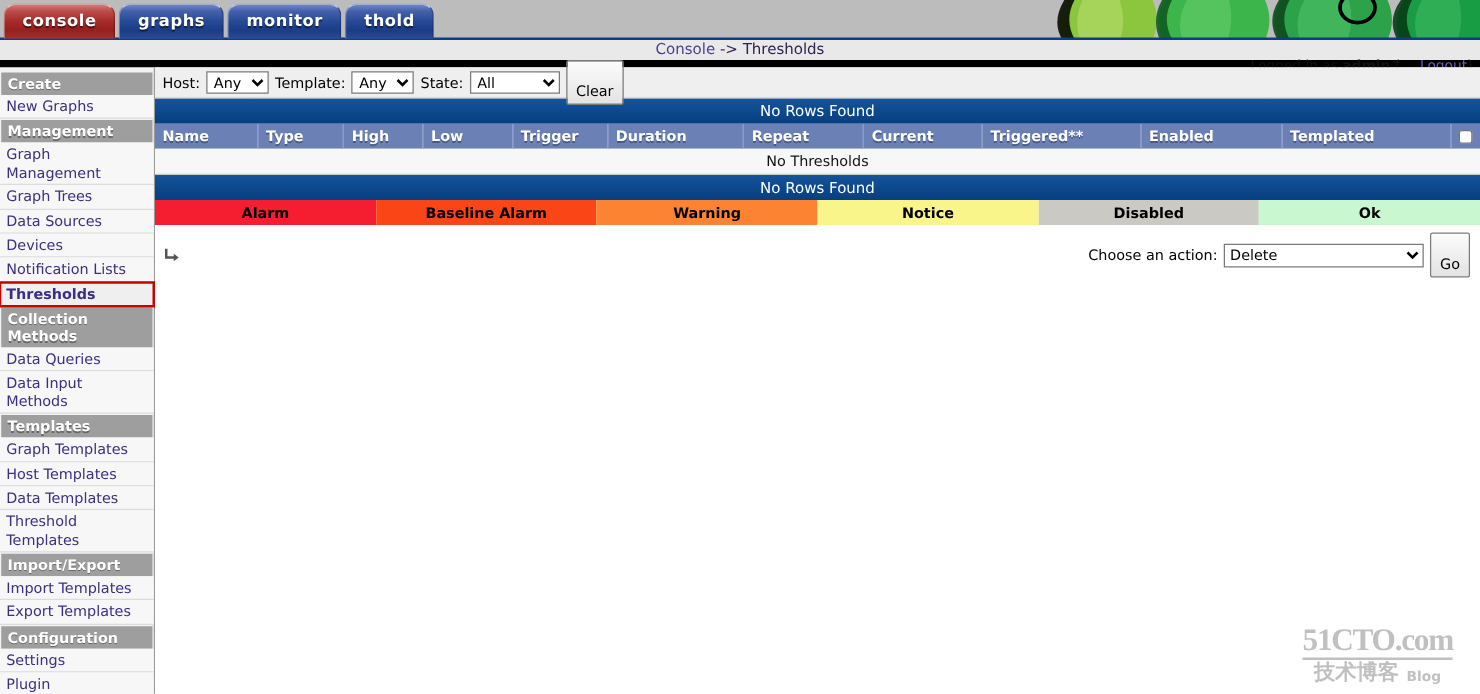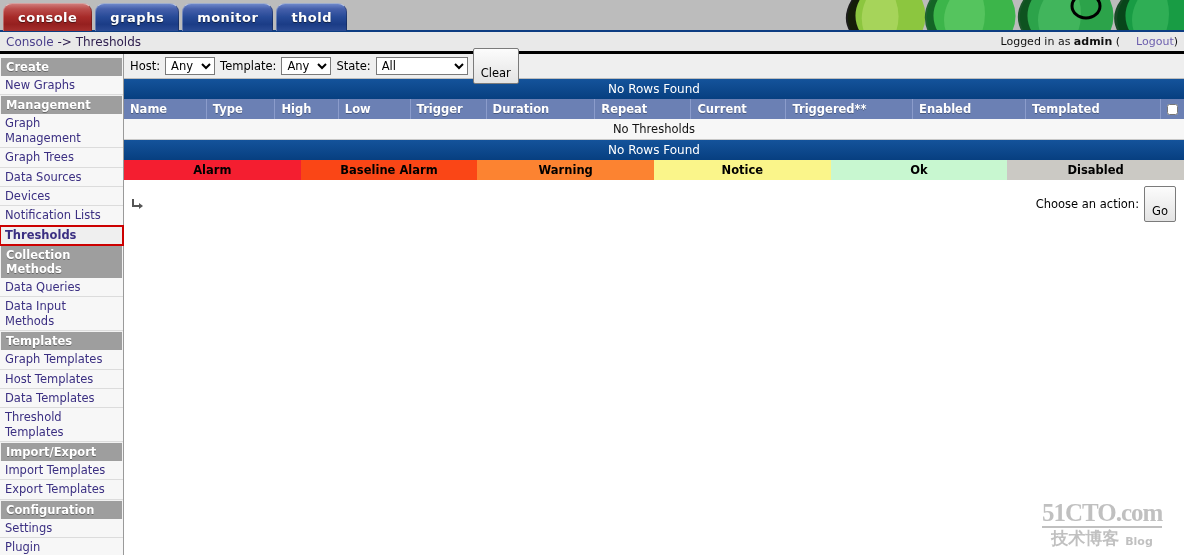--- a/index.html
+++ b/index.html
@@ -65,25 +65,26 @@
   }
   .tab.red {
     background: linear-gradient(to bottom,
       #cf7a78 0%, #bb4d4b 18%, #a72b29 48%, #95201f 75%, #a52f2d 100%);
   }
 
   
   #crumbbar {
     height: 22px;
     background: #e9e9e9;
-    border-bottom: 3px solid #000000;
+    border-bottom: 6px solid #000000;
     display: flex;
     align-items: center;
     padding: 0 6px;
     font-size: 12px;
+    flex-direction: column;
   }
   #crumbbar .crumb { color: #302050; }
   #crumbbar .crumb a { color: #4a3f8c; text-decoration: none; }
   #crumbbar .right {
     margin-left: auto;
     font-size: 11px;
     color: #111111;
   }
   #crumbbar .right b { font-weight: bold; }
   #crumbbar .right a { color: #6d5fae; text-decoration: none; margin-left: 16px; }
@@ -174,21 +175,21 @@
   select.cacti-select {
     font-family: "DejaVu Sans", "Liberation Sans", sans-serif;
     font-size: 11.5px;
     height: 18px;
     padding: 0 1px;
     border: 1px solid #7a7a7a;
     background: #ffffff;
     color: #000;
   }
   select.sel-any { width: 50px; }
-  select.sel-state { width: 92px; }
+  select.sel-state { width: 72px; }
   button.cacti-btn {
     font-family: "DejaVu Sans", "Liberation Sans", sans-serif;
     font-size: 11.5px;
     height: 19px;
     padding: 17px 7px;
     border: 1px solid #7b7b7b;
     border-radius: 2px;
     background: linear-gradient(to bottom, #fcfcfc, #e3e3e3);
     cursor: pointer;
     color: #000;
@@ -455,33 +456,36 @@
       </tbody>
     </table>
 
     <div class="rows-bar">No Rows Found</div>
 
     <div class="legend">
         <div class="legend-cell" style="background: rgb(244, 30, 48);">Alarm</div>
         <div class="legend-cell" style="background: rgb(250, 70, 22);">Baseline Alarm</div>
         <div class="legend-cell" style="background: rgb(252, 131, 49);">Warning</div>
         <div class="legend-cell" style="background: rgb(250, 245, 138);">Notice</div>
+        <div class="legend-cell" style="background: rgb(203, 201, 196);">Disabled</div>
         <div class="legend-cell" style="background: rgb(200, 247, 208);">Ok</div>
-        <div class="legend-cell" style="background: rgb(203, 201, 196);">Disabled</div>
       </div>
 
     <div class="action-bar">
       <span class="goto-icon">
         <svg width="14" height="14" viewBox="0 0 14 14">
           <path d="M3 2 L3 9 L10 9" fill="none" stroke="#555555" stroke-width="2"></path>
           <path d="M9 6 L13 9 L9 12 Z" fill="#555555"></path>
         </svg>
       </span>
       <span class="action-right">
         <label>Choose an action:</label>
+        <select class="sel-action">
+          <option>Delete</option>
+        </select>
         <button class="cacti-btn">Go</button>
       </span>
     </div>
 
   </div>
 </div>
 
 <div id="watermark">
   <div class="wm-top">51CTO.com</div>
   <div class="wm-bot">

